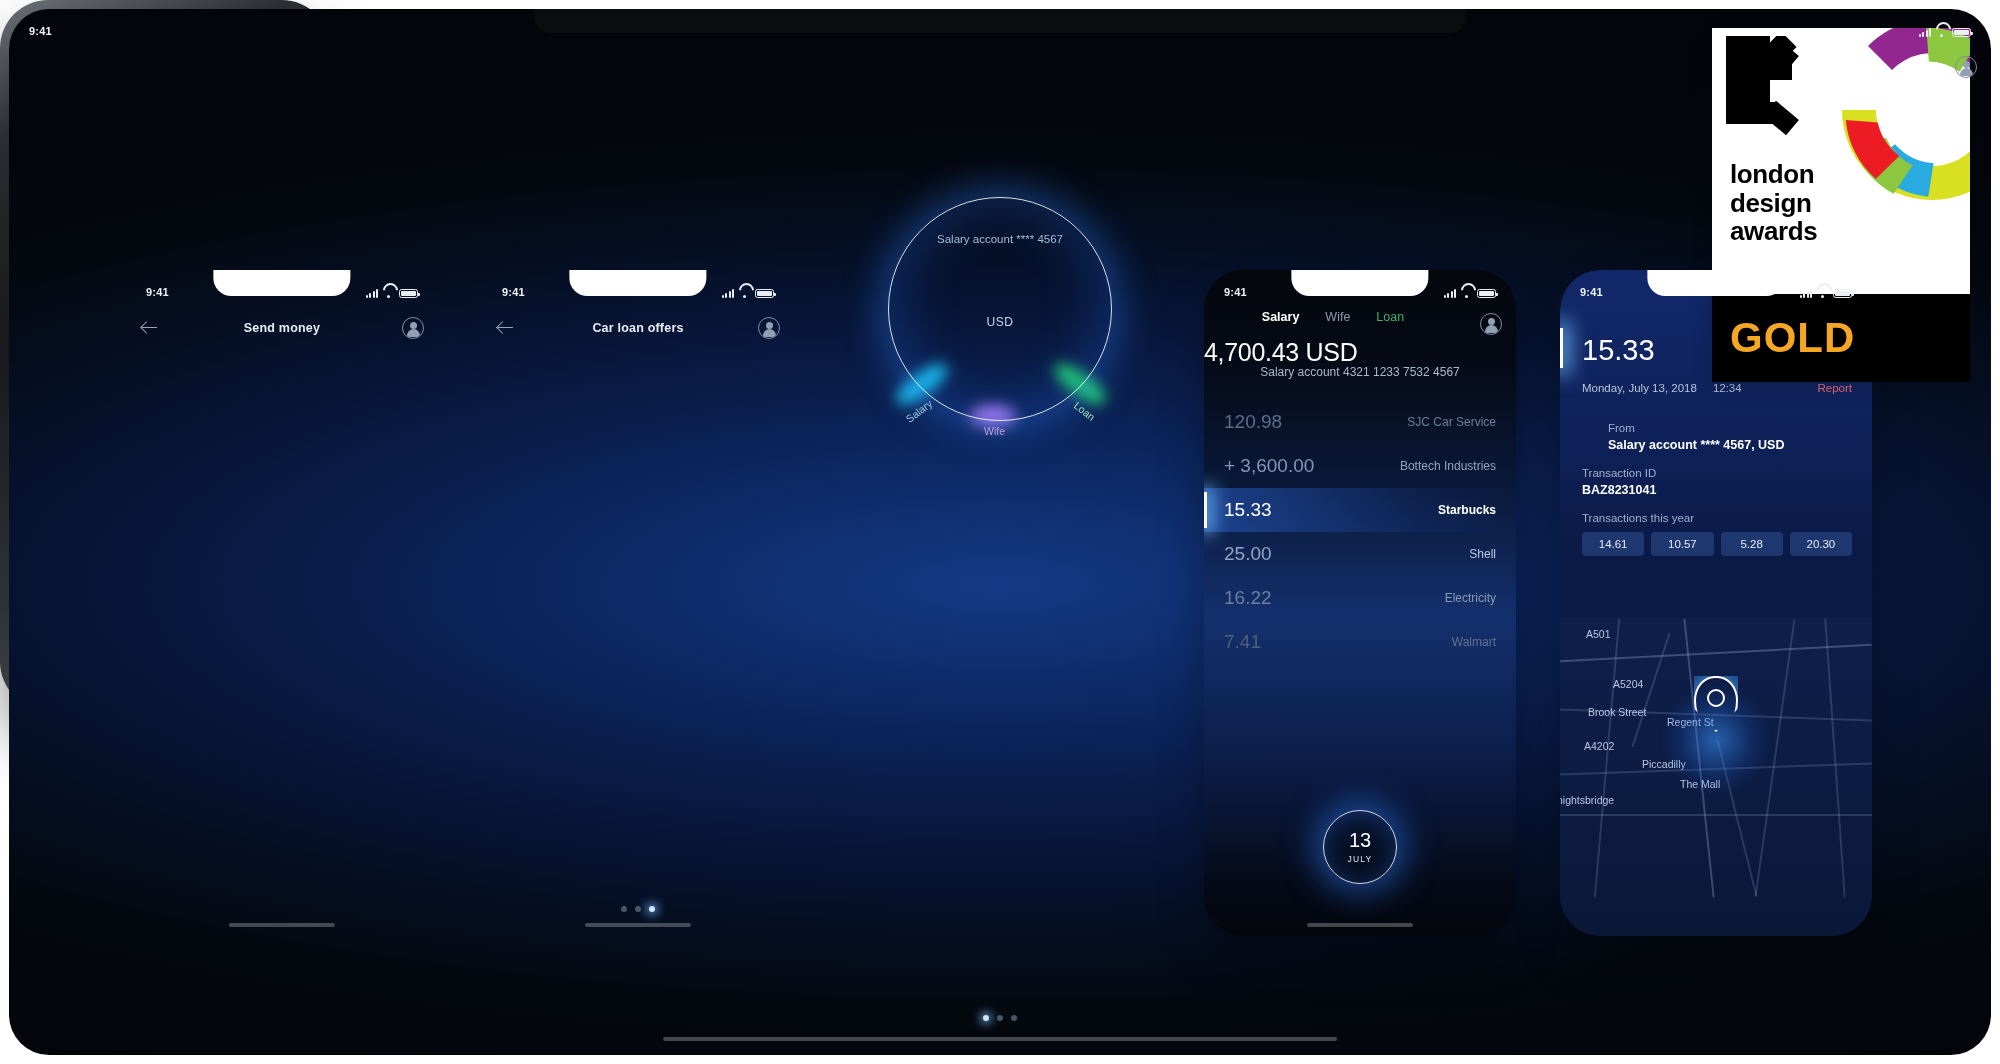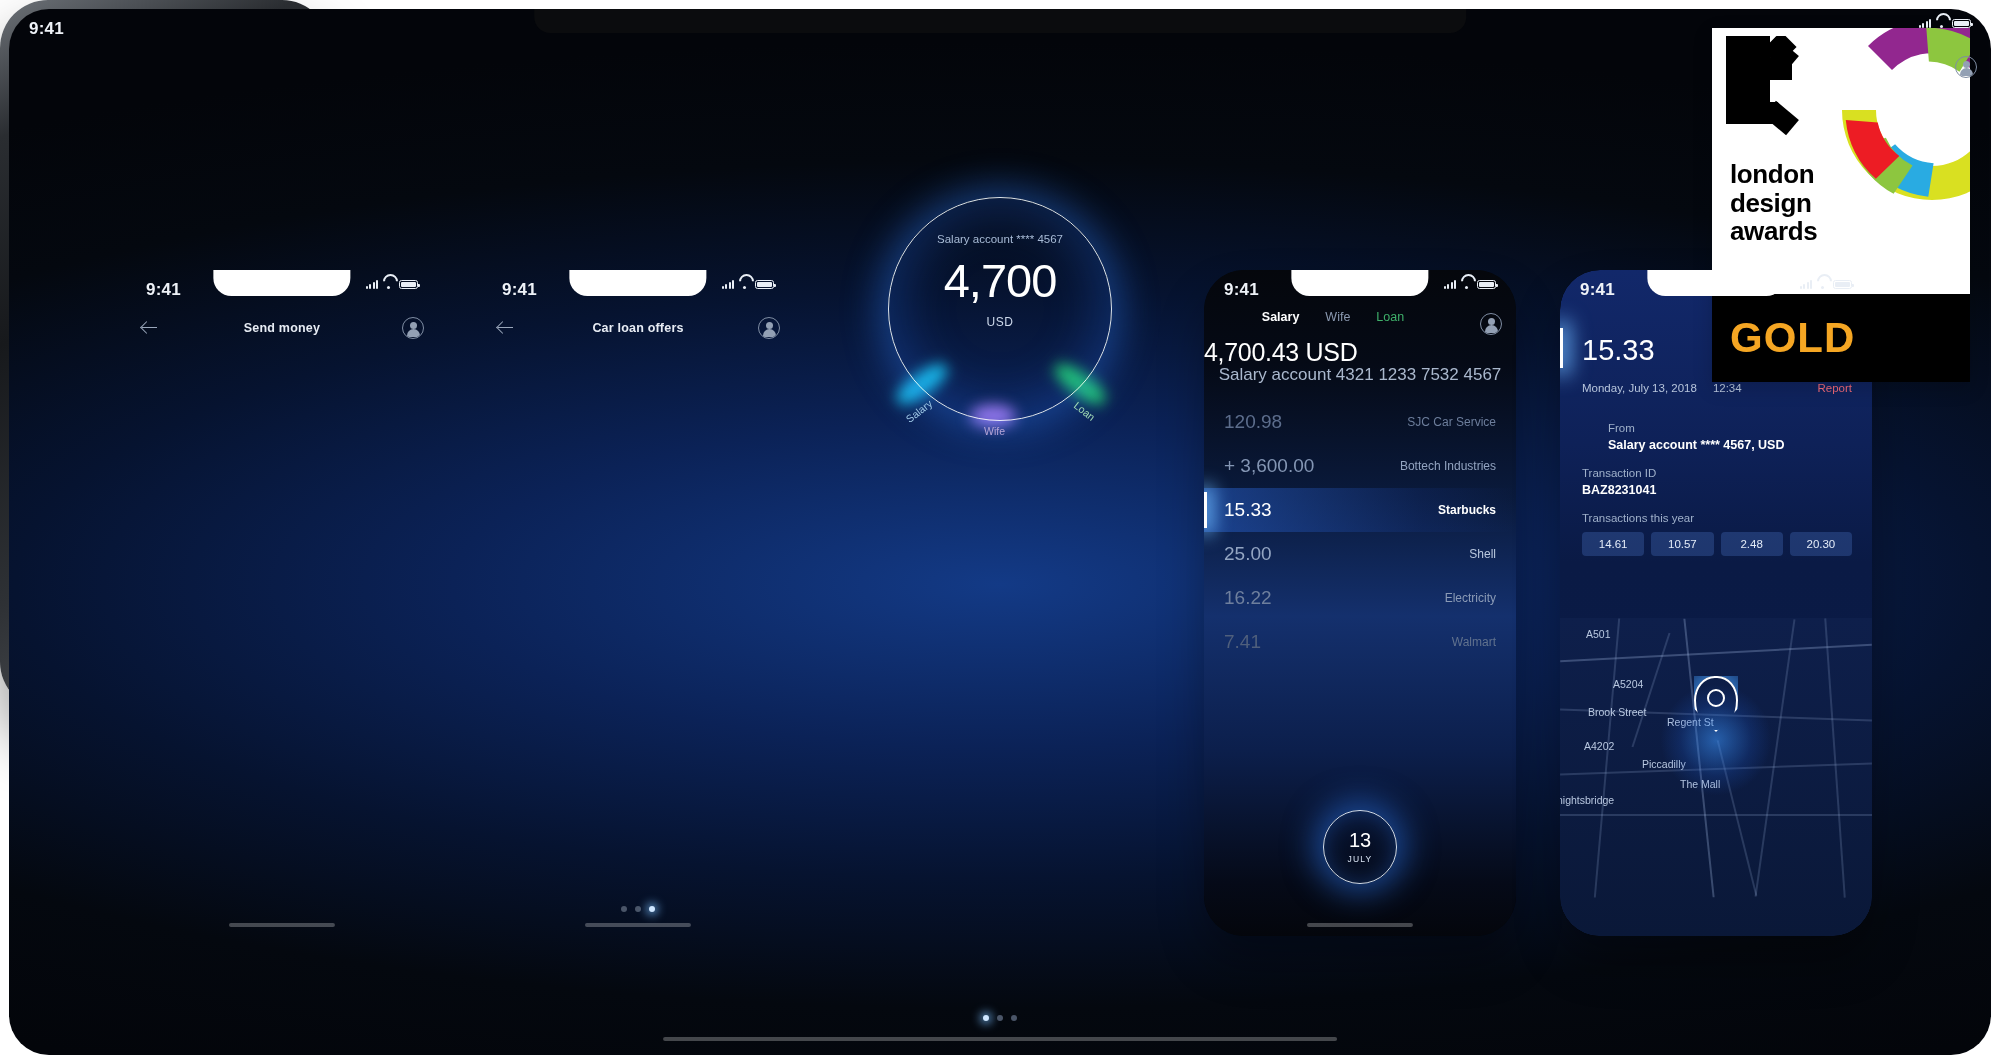--- a/index.html
+++ b/index.html
@@ -7,22 +7,22 @@
     font-family:"Liberation Sans", sans-serif; }
   #stage { position:relative; width:2000px; height:1064px; background:#fff; }
 
   
   .phone { position:absolute; border-radius:40px; overflow:hidden;
     background:#050608; box-shadow:0 26px 46px rgba(0,0,0,.30); }
   .phone .screen { position:absolute; inset:0; overflow:hidden; border-radius:40px; }
   .notch { position:absolute; top:-2px; left:50%; transform:translateX(-50%);
     width:44%; height:28px; background:#fff; border-radius:0 0 18px 18px; z-index:40; }
   .statusbar { position:absolute; top:10px; left:0; right:0; height:18px; z-index:30;
-    display:flex; align-items:flex-start; justify-content:space-between;
-    padding:0 20px; color:#eef2f7; font-size:17px; font-weight:bold; letter-spacing:.2px; }
+    display:flex; align-items:flex-end; justify-content:space-between;
+    padding:0 20px; color:#eef2f7; font-size:11px; font-weight:bold; letter-spacing:.2px; }
   .sb-right { display:flex; align-items:flex-end; gap:5px; }
   .bars { display:flex; align-items:flex-end; gap:1.5px; height:9px; }
   .bars i { display:block; width:2px; background:#e9eef5; border-radius:1px; }
   .bars i:nth-child(1){height:3px}.bars i:nth-child(2){height:5px}
   .bars i:nth-child(3){height:7px}.bars i:nth-child(4){height:9px}
   .wifi { width:11px; height:9px; position:relative; }
   .wifi::before{content:"";position:absolute;left:0;bottom:0;width:11px;height:11px;
     border:2px solid #e9eef5;border-radius:50%;clip-path:polygon(0 0,100% 0,100% 48%,0 48%);}
   .wifi::after{content:"";position:absolute;left:4px;bottom:0;width:3px;height:3px;
     background:#e9eef5;border-radius:50%;}
@@ -179,21 +179,21 @@
   #p4 .screen { background:
       linear-gradient(180deg,#05070c 0%,#050a16 14%,#0a1a3c 34%,#14306d 52%,#0c1f4c 72%,#050a18 92%,#04060c 100%); }
   .acct-tabs { position:absolute; top:40px; left:0; right:54px; display:flex;
     justify-content:center; gap:26px; font-size:12.5px; }
   .acct-tabs .t { color:#8b99b0; cursor:pointer; }
   .acct-tabs .t.active { color:#fff; font-weight:bold; }
   .acct-tabs .t.loan { color:#3fb06a; }
   .bal-big { position:absolute; top:68px; left:0; right:0; 
     color:#fff; font-size:25px; font-weight:300; letter-spacing:-.3px; }
   .bal-sub { position:absolute; top:95px; left:0; right:0; text-align:center;
-    color:#aab8cd; font-size:17px; }
+    color:#aab8cd; font-size:12px; }
   .txlist { position:absolute; top:130px; left:0; right:0; }
   .tx { position:relative; height:44px; display:flex; align-items:center;
     justify-content:space-between; padding:0 20px; cursor:pointer; }
   .tx .amt { font-size:19px; font-weight:300; }
   .tx .who { font-size:12px; }
   .tx.f1 .amt{color:#5c6d8c}.tx.f1 .who{color:#6d7e9c}
   .tx.f2 .amt{color:#8496b4}.tx.f2 .who{color:#93a4c0}
   .tx.f3 .amt{color:#a9bad6}.tx.f3 .who{color:#b6c6de}
   .tx.sel { background:linear-gradient(90deg, rgba(40,95,200,.55), rgba(25,60,150,.18) 70%, transparent); }
   .tx.sel .amt{color:#fff;font-weight:400}
@@ -445,21 +445,20 @@
       <div class="navbar" style="top:44px">
         <div class="avatarbtn"></div>
       </div>
 
       <div class="ring-wrap">
         <div class="glow-seg seg-salary"></div>
         <div class="glow-seg seg-wife"></div>
         <div class="glow-seg seg-loan"></div>
         <div class="ring"></div>
         <div class="ring-acct">Salary account **** 4567</div>
-        <div class="ring-amt">4,700</div>
         <div class="ring-cur">USD</div>
         <div class="seg-lbl lbl-salary">Salary</div>
         <div class="seg-lbl lbl-wife">Wife</div>
         <div class="seg-lbl lbl-loan">Loan</div>
       </div>
 
       <div class="dots" style="bottom:34px">
         <span class="on"></span>
         <span></span>
         <span></span>
@@ -565,21 +564,21 @@
       <div class="det-field f-tid">
         <div class="k">Transaction ID</div>
         <div class="v">BAZ8231041</div>
       </div>
 
       <div class="det-field f-year">
         <div class="k">Transactions this year</div>
         <div class="pills">
           <span class="pill">14.61</span>
           <span class="pill">10.57</span>
-          <span class="pill">2.48</span>
+          <span class="pill">5.28</span>
           <span class="pill">20.30</span>
         </div>
       </div>
 
 
       <div class="map">
         <span class="road thick" style="left:0;top:34px;width:312px;height:2px;transform:rotate(-3deg)"></span>
         <span class="road" style="left:0;top:96px;width:312px;height:2px;transform:rotate(2deg)"></span>
         <span class="road" style="left:0;top:150px;width:312px;height:2px;transform:rotate(-2deg)"></span>
         <span class="road" style="left:0;top:196px;width:312px;height:2px"></span>

